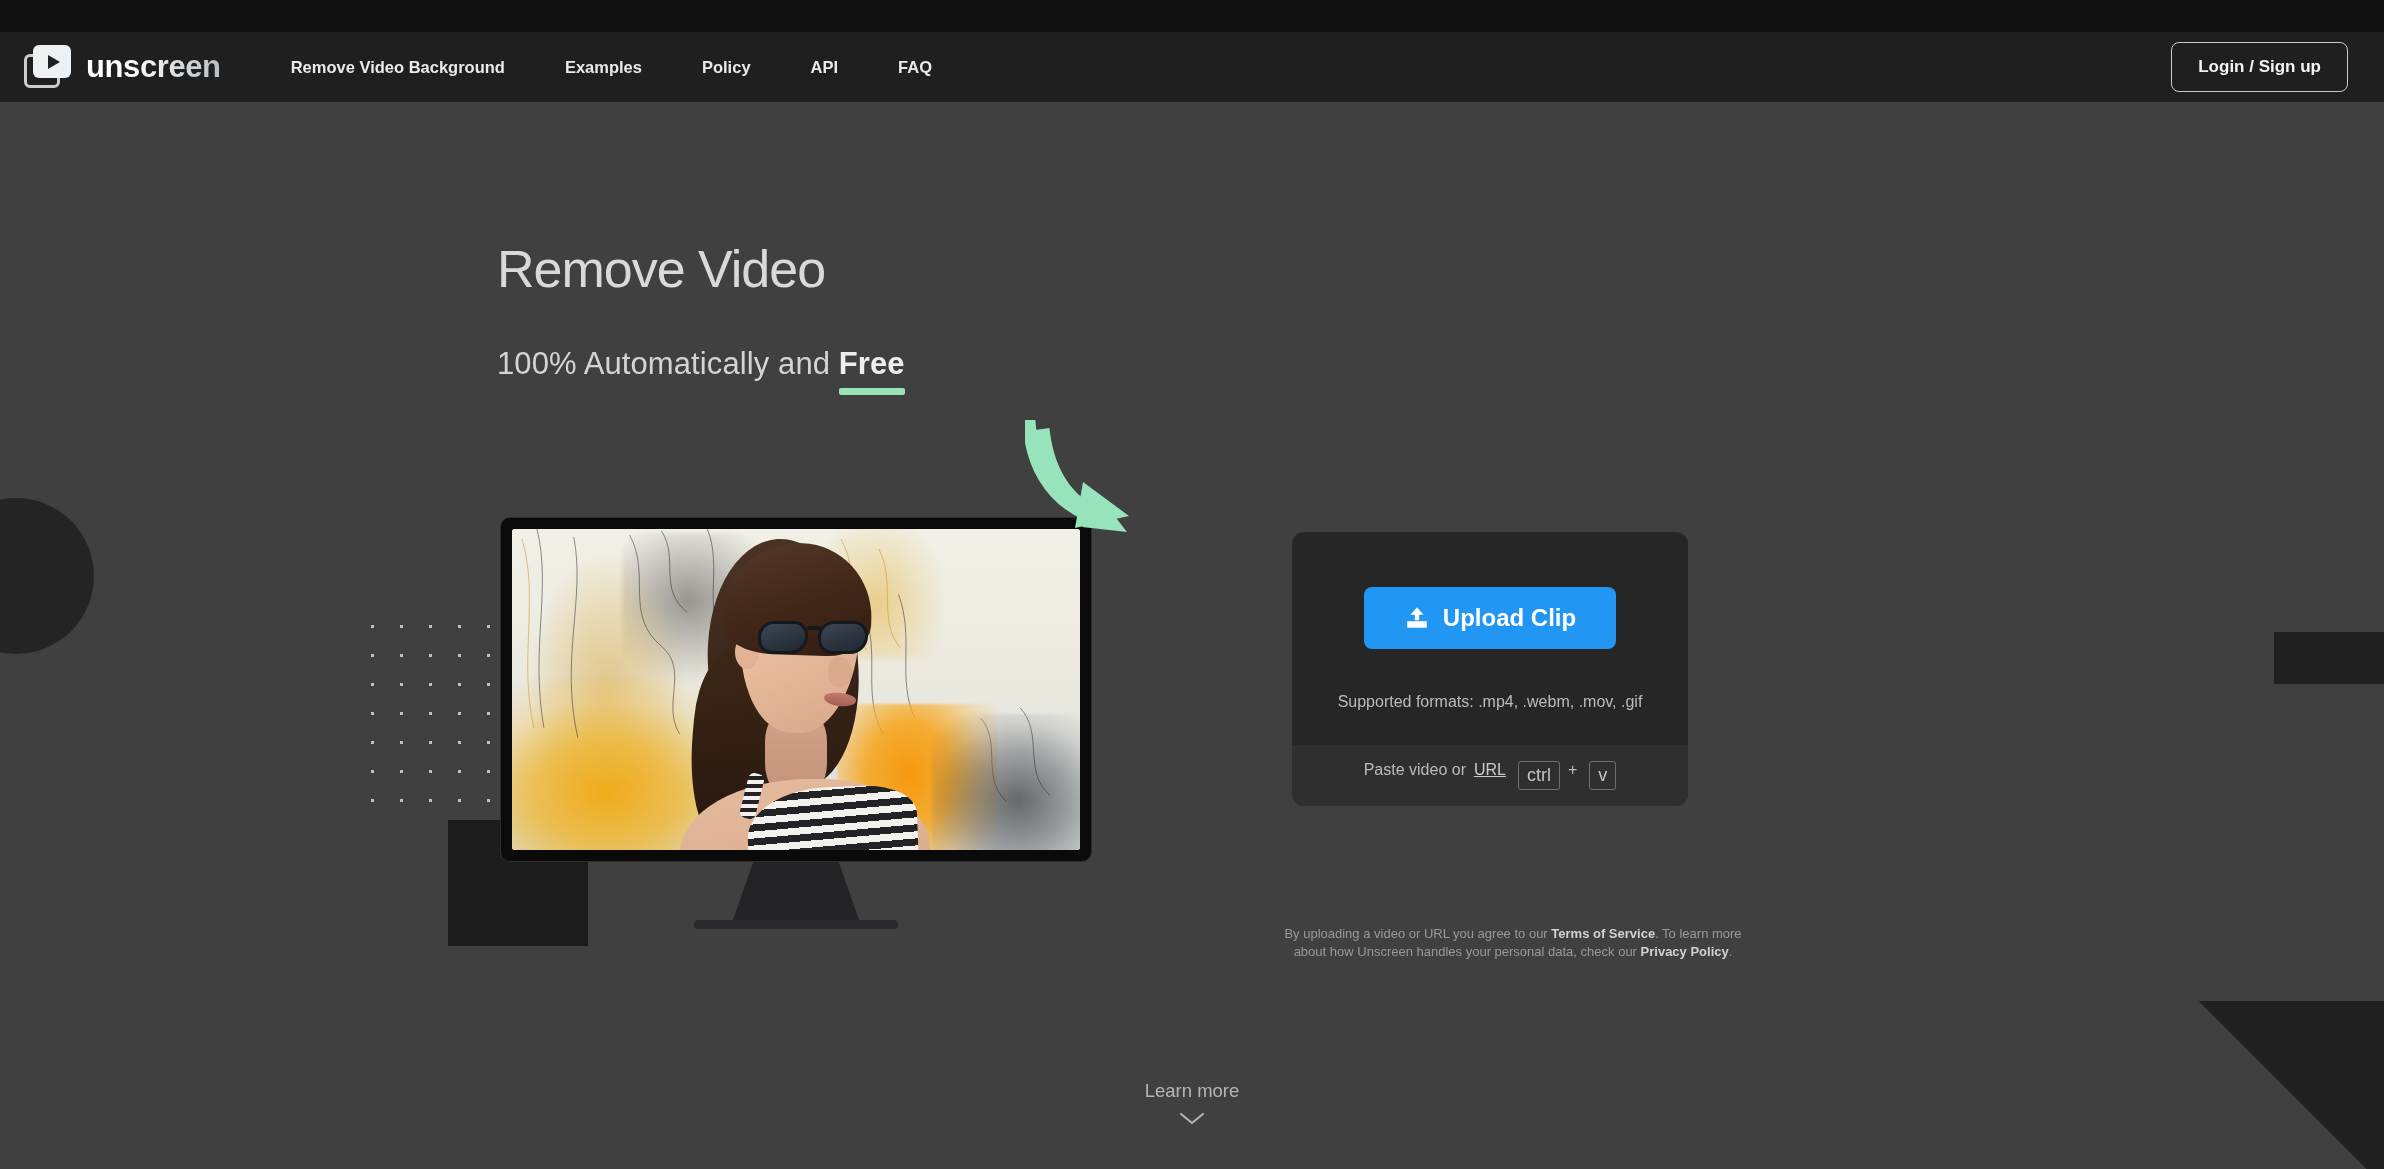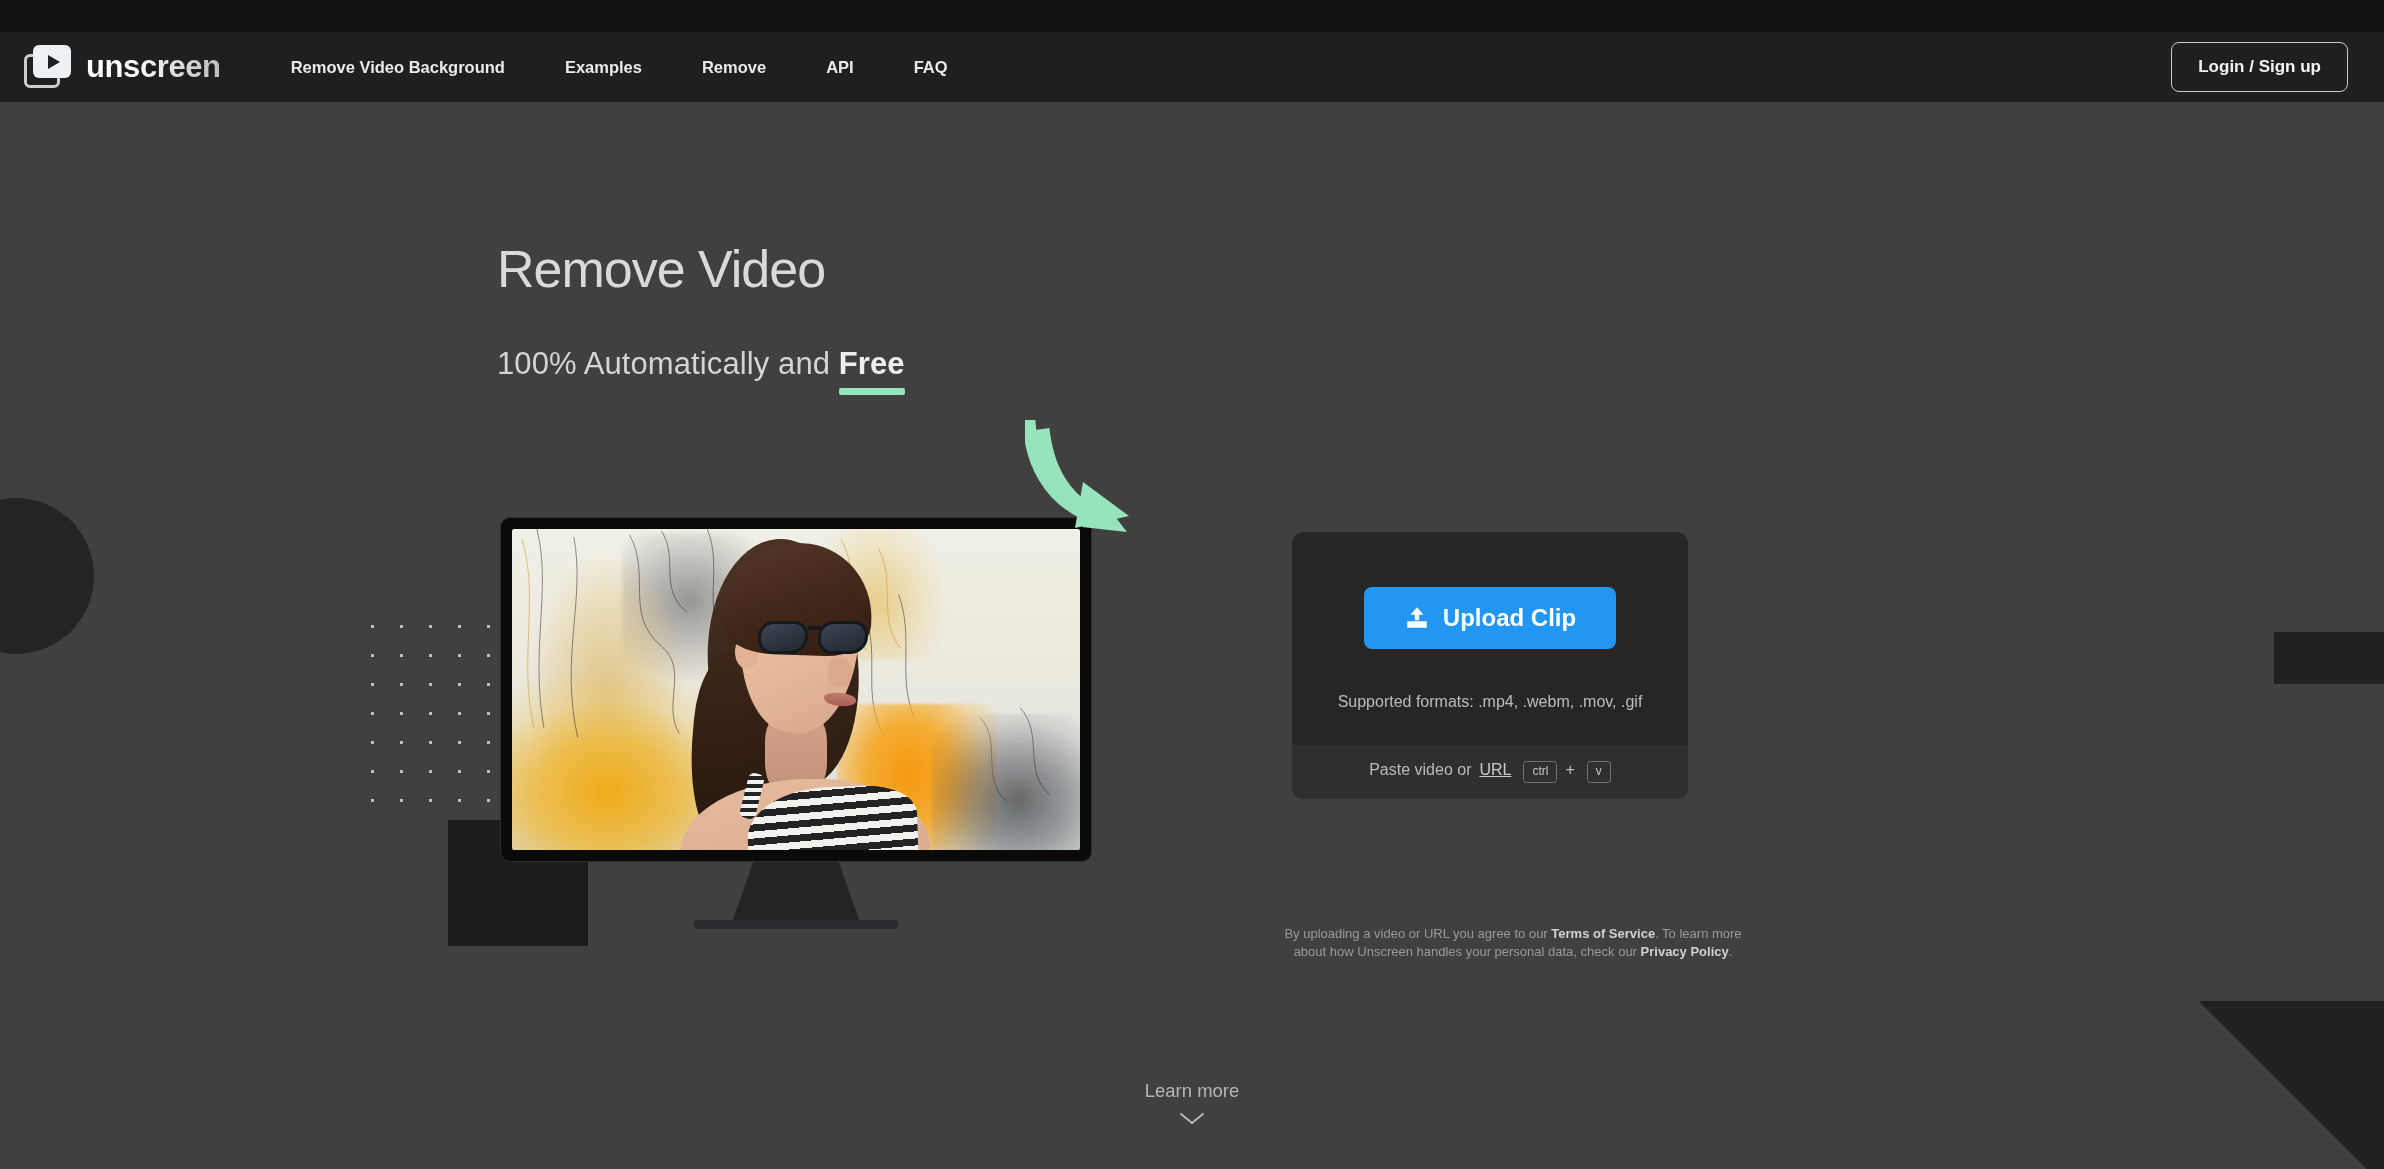--- a/index.html
+++ b/index.html
@@ -467,21 +467,21 @@
   }
   .paste-bar .url-link {
     text-decoration: underline;
     color: #c8cacc;
   }
   .keycap {
     display: inline-block;
     border: 1px solid #6e7174;
     border-radius: 3px;
     padding: 3px 8px;
-    font-size: 12px;
+    font-size: 18px;
     color: #c3c5c7;
     line-height: 1.15;
     margin-left: 4px;
   }
   .plus { color: #b9bbbd; font-size: 16px; }
 
   
   .legal {
     position: absolute;
     left: 1278px;
@@ -528,21 +528,21 @@
         <div class="sq-front">
             <div class="play"></div>
           </div>
       </div>
       <span class="brand-name">unscreen</span>
     </div>
 
     <nav class="nav">
       <span class="nav-item">Remove Video Background</span>
       <span class="nav-item">Examples</span>
-      <span class="nav-item">Remove</span>
+      <span class="nav-item">Policy</span>
       <span class="nav-item">API</span>
       <span class="nav-item">FAQ</span>
     </nav>
 
     <div class="header-spacer"></div>
 
     <button class="login-btn">Login / Sign up</button>
   </header>
 
   <main class="hero">

